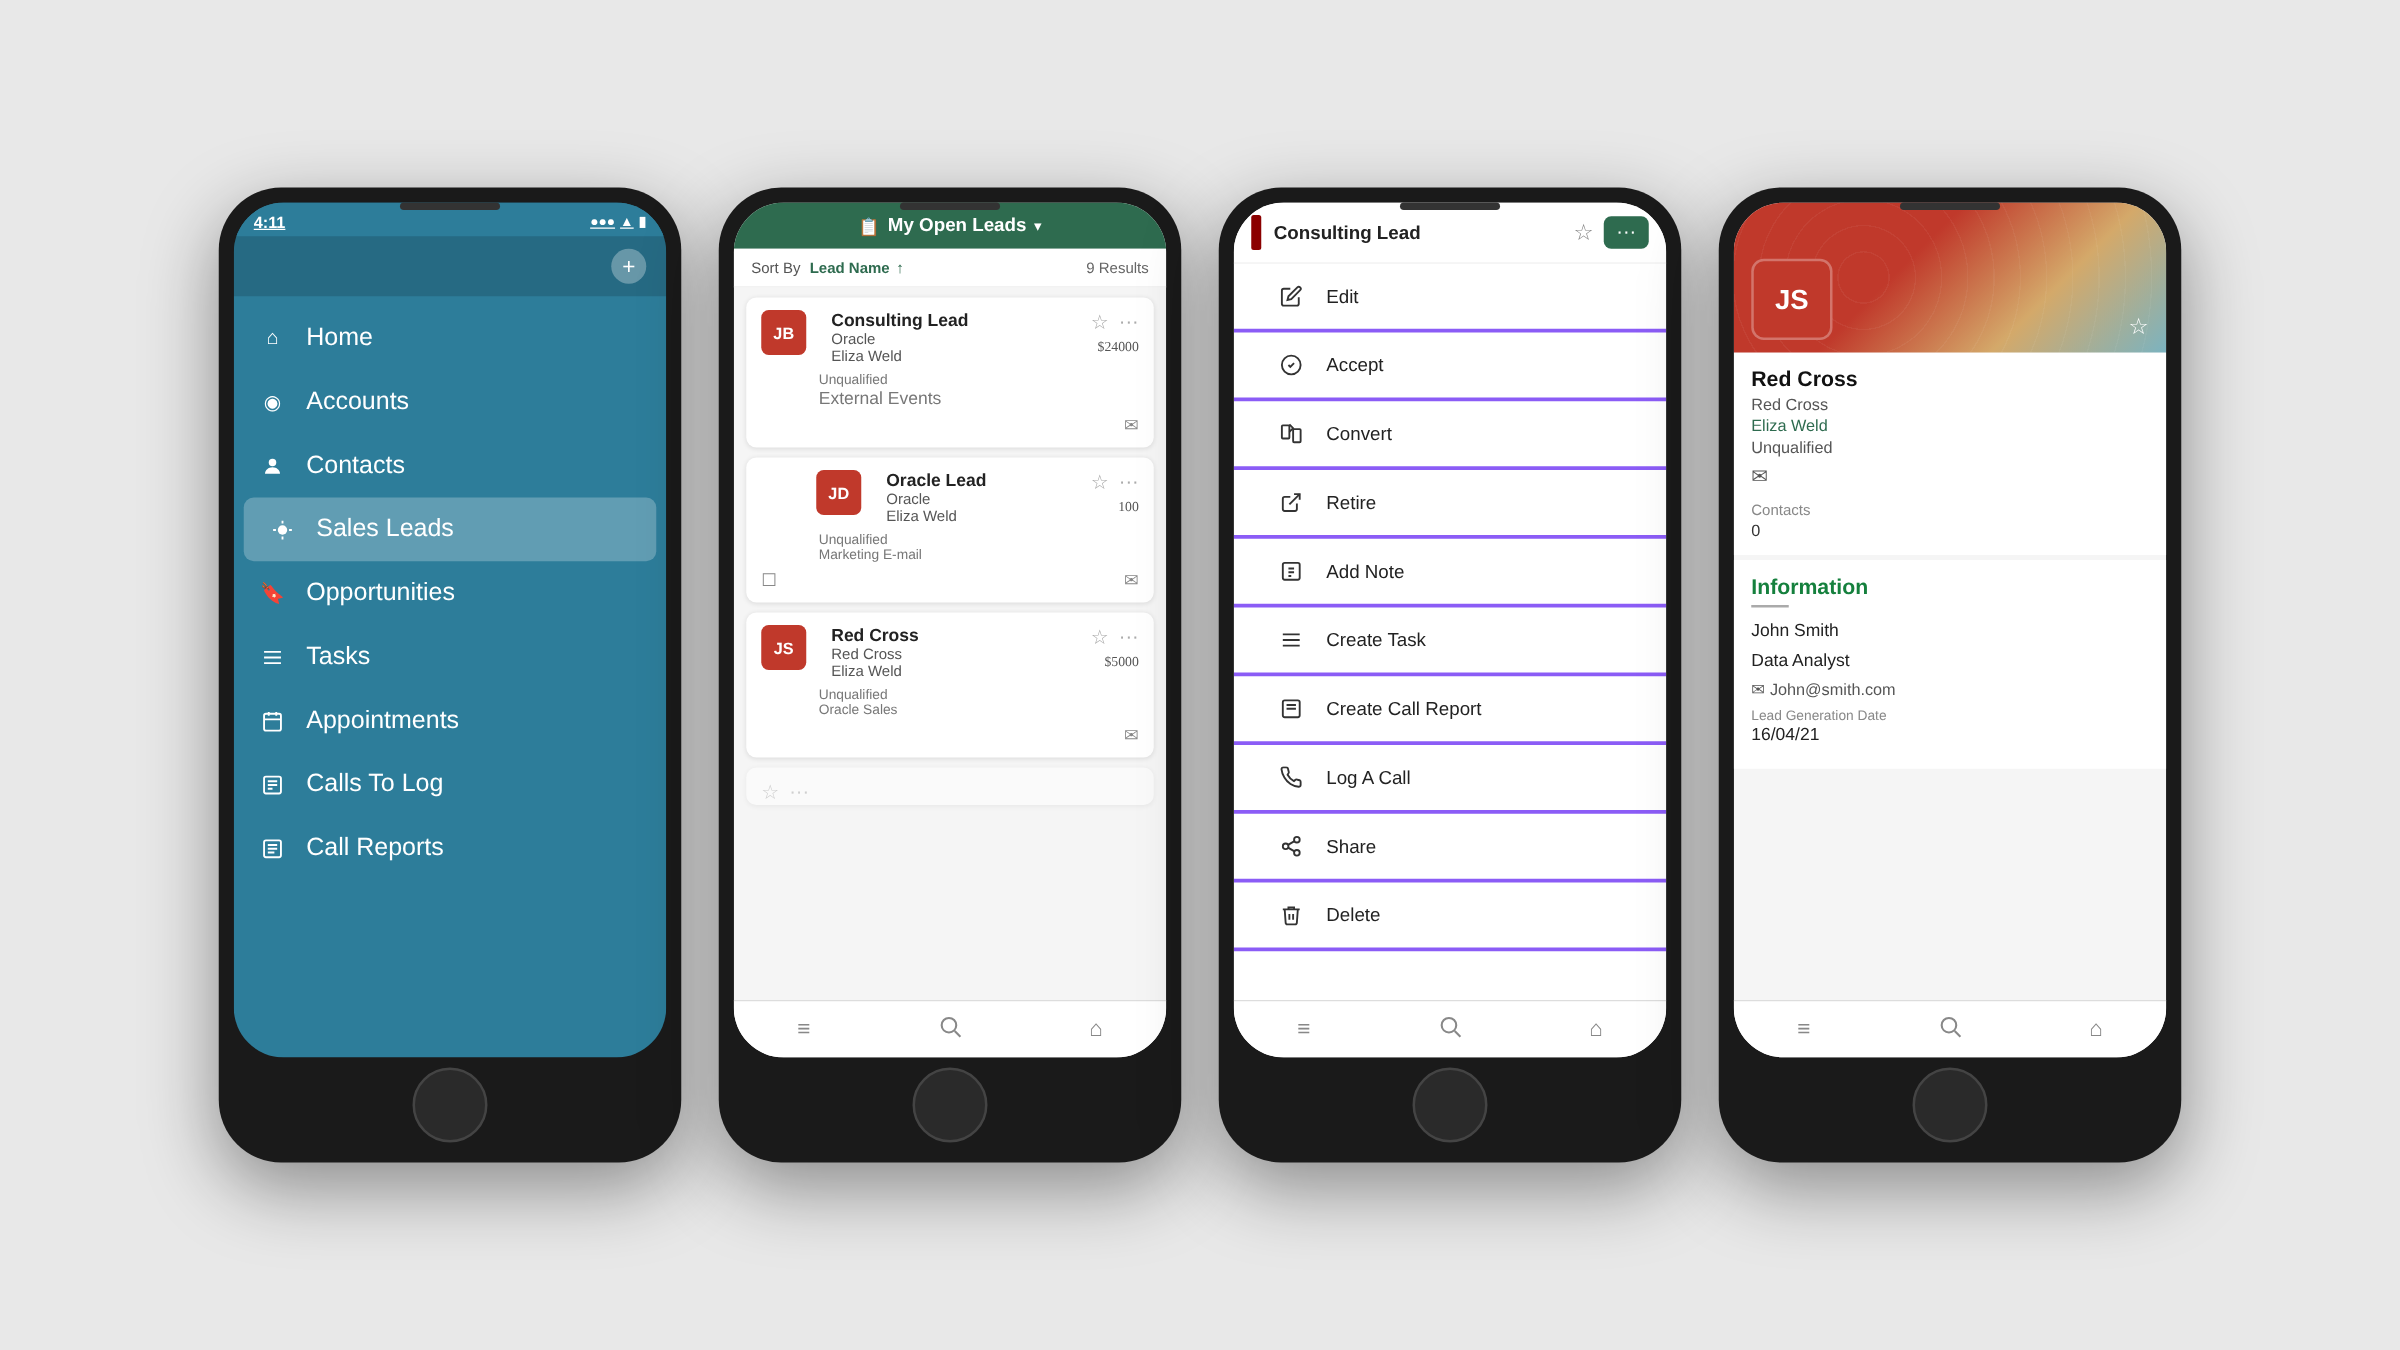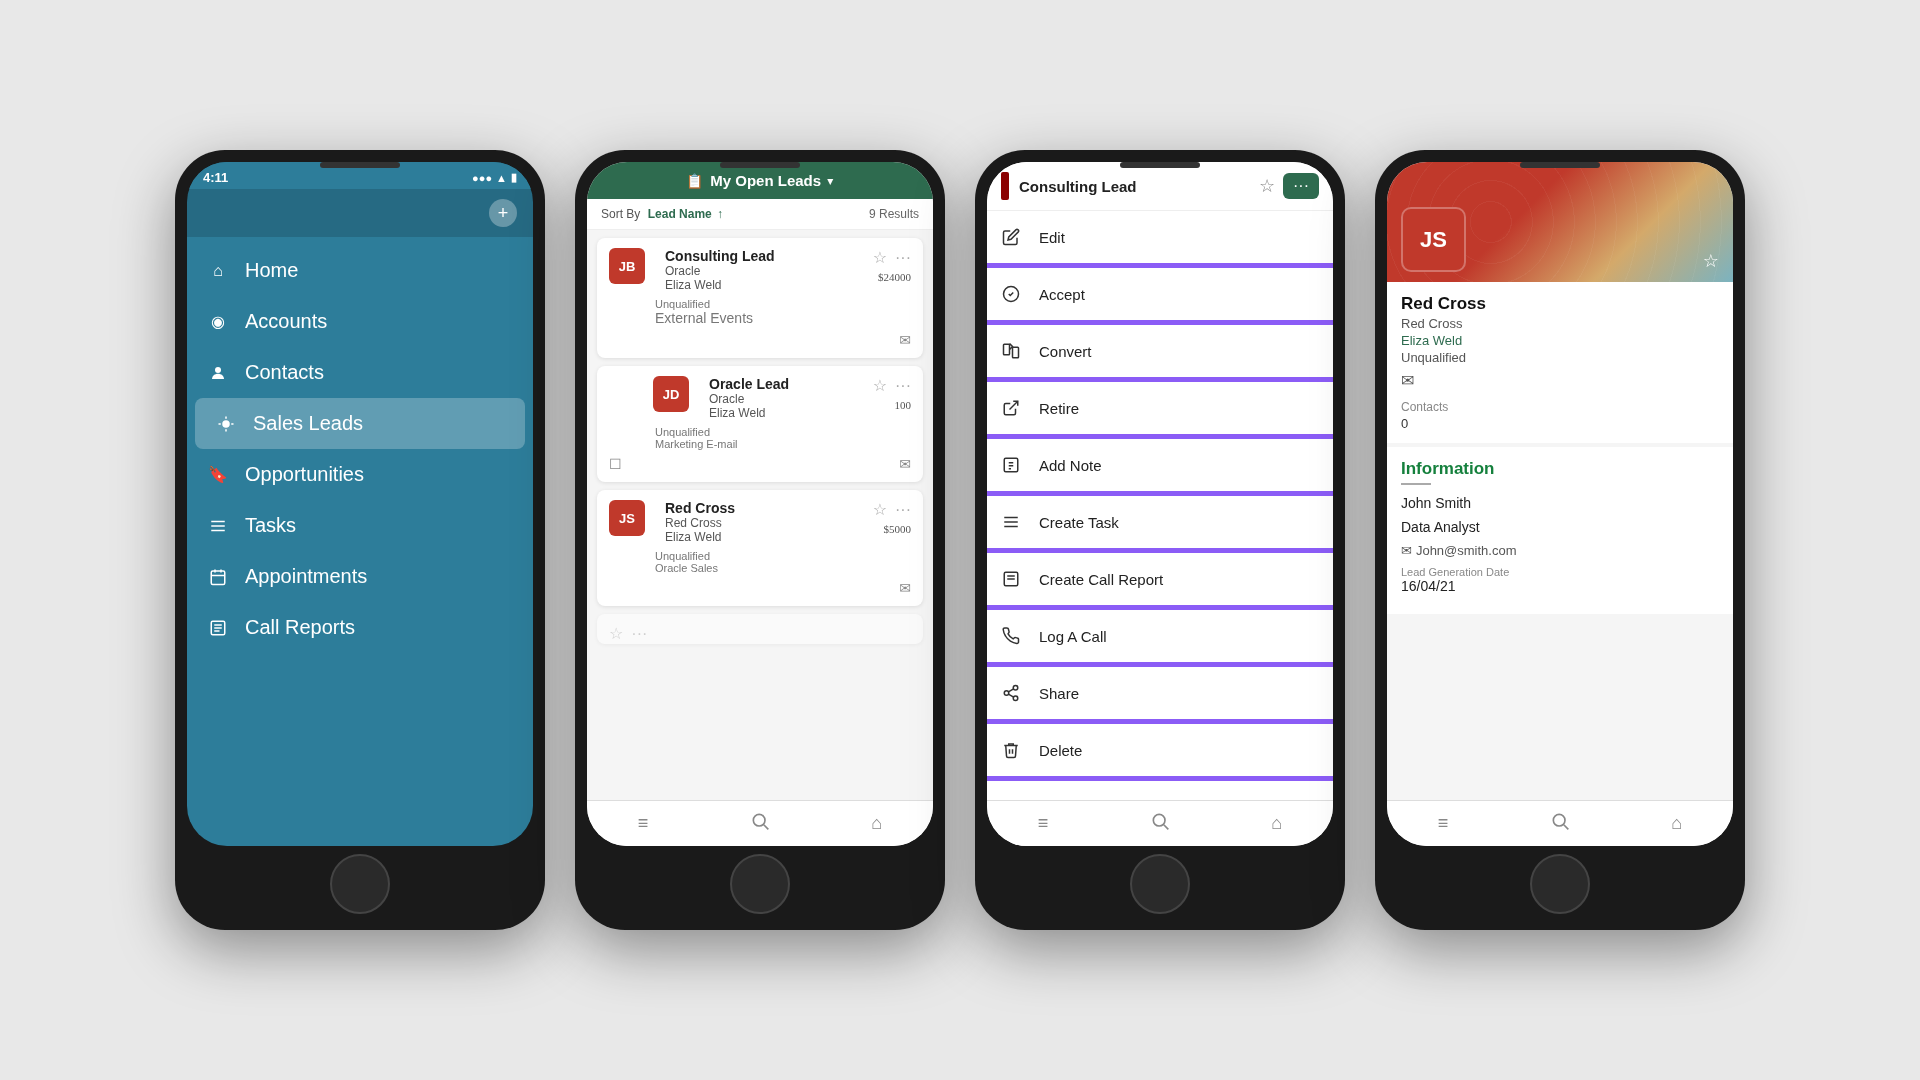--- a/index.html
+++ b/index.html
@@ -74,20 +74,21 @@
 
     .phone1-status-bar {
       background: #2d7d9a;
       padding: 8px 16px 4px;
       display: flex;
       justify-content: space-between;
       align-items: center;
       color: white;
       font-size: 13px;
       font-weight: 600;
+      text-decoration: underline;
     }
 
     .status-icons {
       display: flex;
       gap: 4px;
       align-items: center;
       font-size: 11px;
     }
 
     .phone1-header {
@@ -318,23 +319,23 @@
 
     .context-menu {
       background: white;
       flex: 1;
       overflow: hidden;
     }
 
     .context-menu-item {
       display: flex;
       align-items: center;
-      padding: 14px 12px;
+      padding: 14px 34px;
       gap: 16px;
-      border-bottom: 5px solid #8b5cf6;
+      border-bottom: 3px solid #8b5cf6;
     }
 
     .menu-icon {
       width: 24px;
       height: 24px;
       display: flex;
       align-items: center;
       justify-content: center;
       font-size: 16px;
       color: #333;
@@ -554,20 +555,31 @@
           <div class="nav-item">
             <div class="nav-icon">
               <svg width="18" height="18" viewBox="0 0 24 24" stroke="white" stroke-width="2" fill="none">
                   <rect x="3" y="4" width="18" height="18" rx="2"></rect>
                   <line x1="16" y1="2" x2="16" y2="6"></line>
                   <line x1="8" y1="2" x2="8" y2="6"></line>
                   <line x1="3" y1="10" x2="21" y2="10"></line>
                 </svg>
             </div>
             <span class="nav-label">Appointments</span>
+          </div>
+          <div class="nav-item">
+            <div class="nav-icon">
+              <svg width="18" height="18" viewBox="0 0 24 24" stroke="white" stroke-width="2" fill="none">
+                  <rect x="3" y="3" width="18" height="18" rx="2"></rect>
+                  <line x1="7" y1="8" x2="17" y2="8"></line>
+                  <line x1="7" y1="12" x2="17" y2="12"></line>
+                  <line x1="7" y1="16" x2="12" y2="16"></line>
+                </svg>
+            </div>
+            <span class="nav-label">Calls To Log</span>
           </div>
           <div class="nav-item">
             <div class="nav-icon">
               <svg width="18" height="18" viewBox="0 0 24 24" stroke="white" stroke-width="2" fill="none">
                   <rect x="3" y="3" width="18" height="18" rx="2"></rect>
                   <line x1="7" y1="8" x2="17" y2="8"></line>
                   <line x1="7" y1="12" x2="17" y2="12"></line>
                   <line x1="7" y1="16" x2="14" y2="16"></line>
                 </svg>
             </div>

